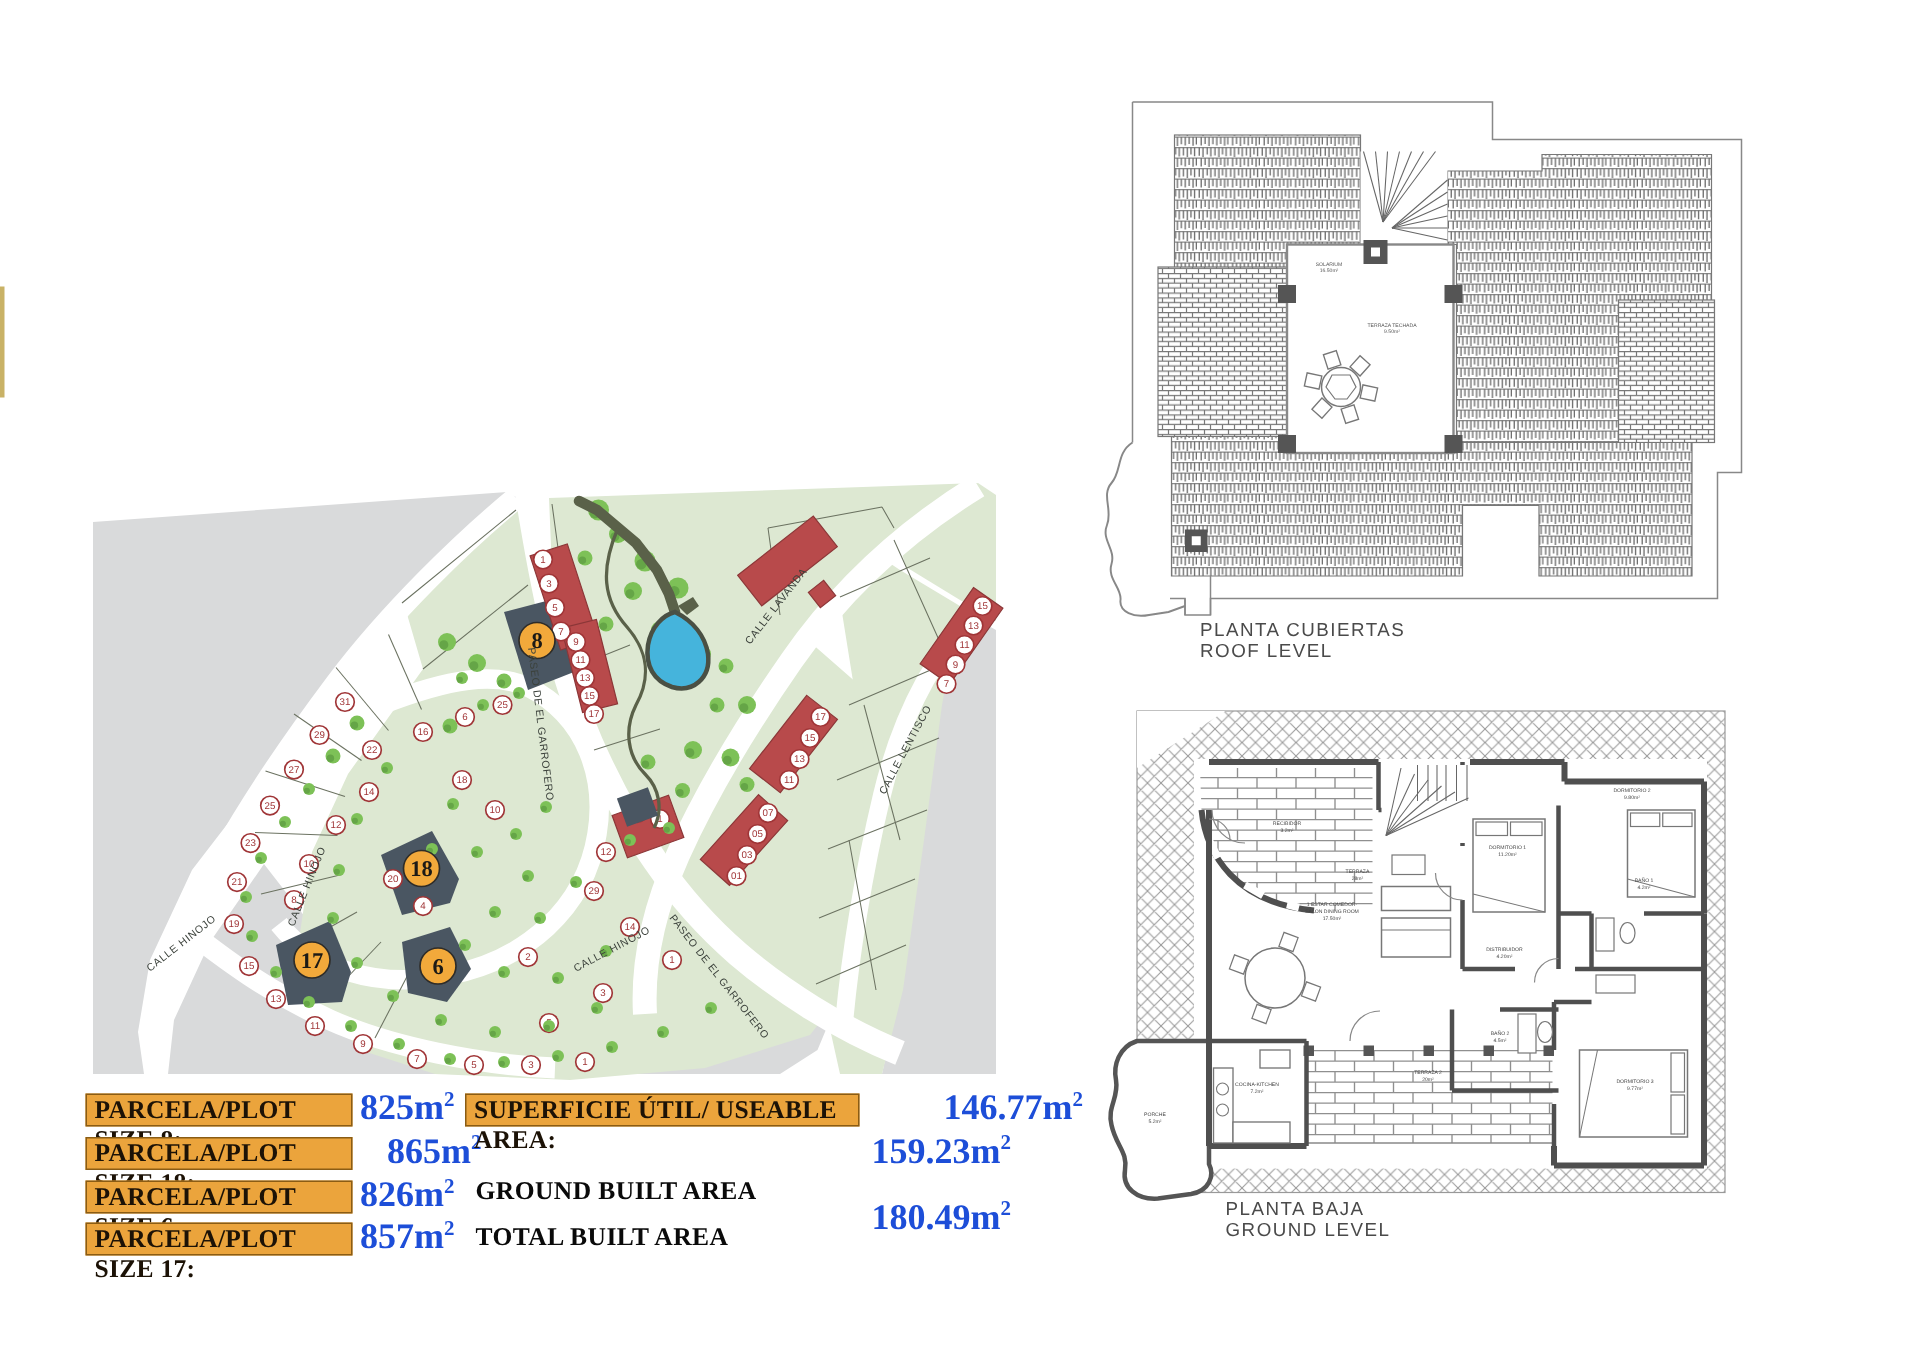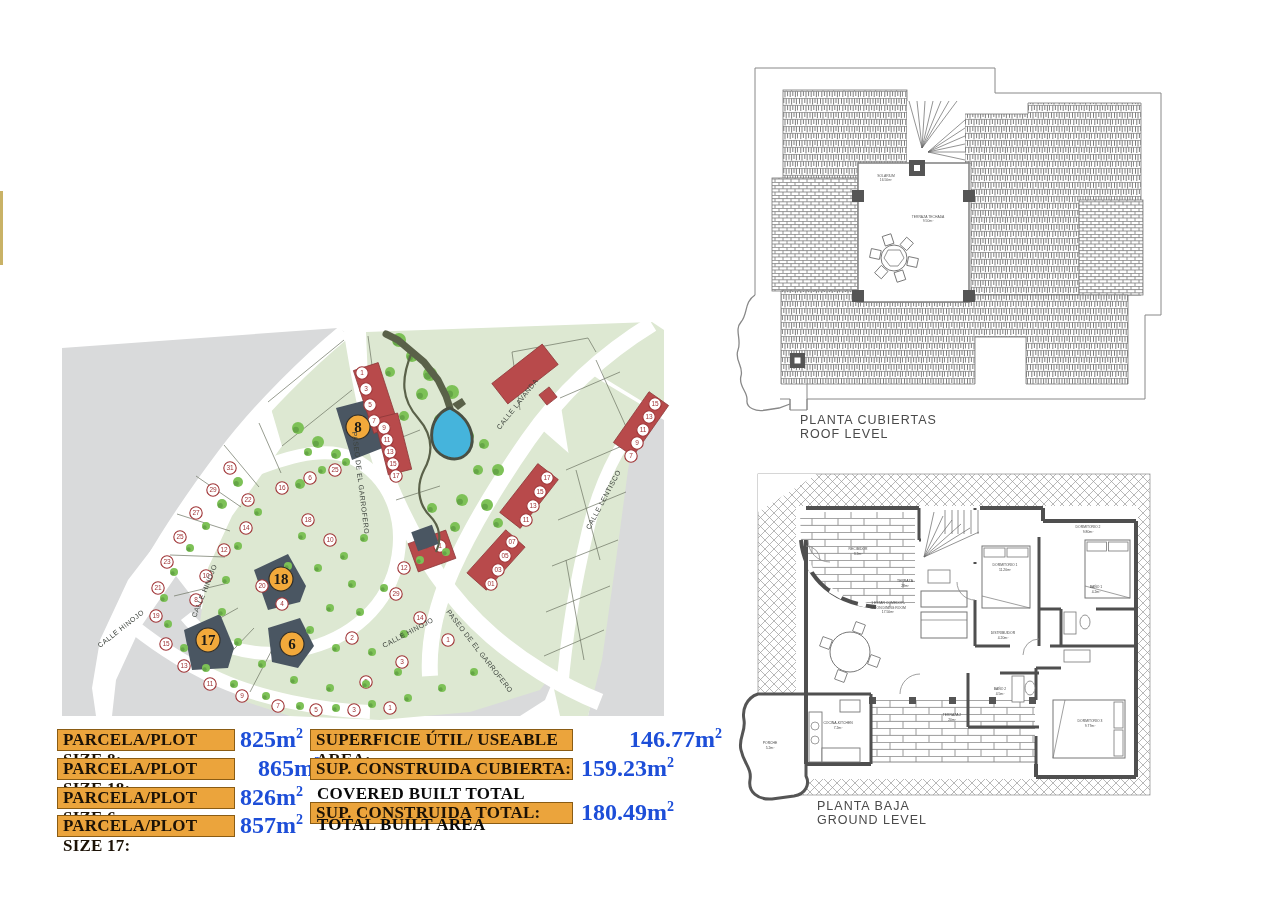--- a/index.html
+++ b/index.html
@@ -518,19 +518,17 @@
 <div class="bar" style="left:57px;top:729.0px;width:178px;">PARCELA/PLOT SIZE 8:</div>
     <div class="val" style="left:240px;top:726.0px;">825m<sup>2</sup></div>
     <div class="bar" style="left:57px;top:757.5px;width:178px;">PARCELA/PLOT SIZE 18:</div>
     <div class="val" style="left:258px;top:754.5px;">865m<sup>2</sup></div>
     <div class="bar" style="left:57px;top:786.5px;width:178px;">PARCELA/PLOT SIZE 6:</div>
     <div class="val" style="left:240px;top:783.5px;">826m<sup>2</sup></div>
     <div class="bar" style="left:57px;top:815.0px;width:178px;">PARCELA/PLOT SIZE 17:</div>
     <div class="val" style="left:240px;top:812.0px;">857m<sup>2</sup></div>
     <div class="bar" style="left:310px;top:729.0px;width:263px;">SUPERFICIE ÚTIL/ USEABLE AREA:</div>
     <div class="val" style="left:581px;top:726.0px;margin-left:48px;">146.77m<sup>2</sup></div>
-    <div class="bar" style="left:310px;top:757.5px;width:263px;">SUP. CONSTRUIDA CUBIERTA:</div>
     <div class="val" style="left:581px;top:754.5px;">159.23m<sup>2</sup></div>
-    <div class="sub" style="left:317px;top:783.5px;">COVERED BUILT TOTAL</div>
-    <div class="bar" style="left:310px;top:801.5px;width:263px;">SUP. CONSTRUIDA TOTAL:</div>
+    <div class="sub" style="left:317px;top:783.5px;">GROUND BUILT AREA</div>
     <div class="val" style="left:581px;top:798.5px;text-align:center;">180.49m<sup>2</sup></div>
     <div class="sub" style="left:317px;top:815px;">TOTAL BUILT AREA</div>
 <div class="strip"></div>
 </div>
 </body></html>

